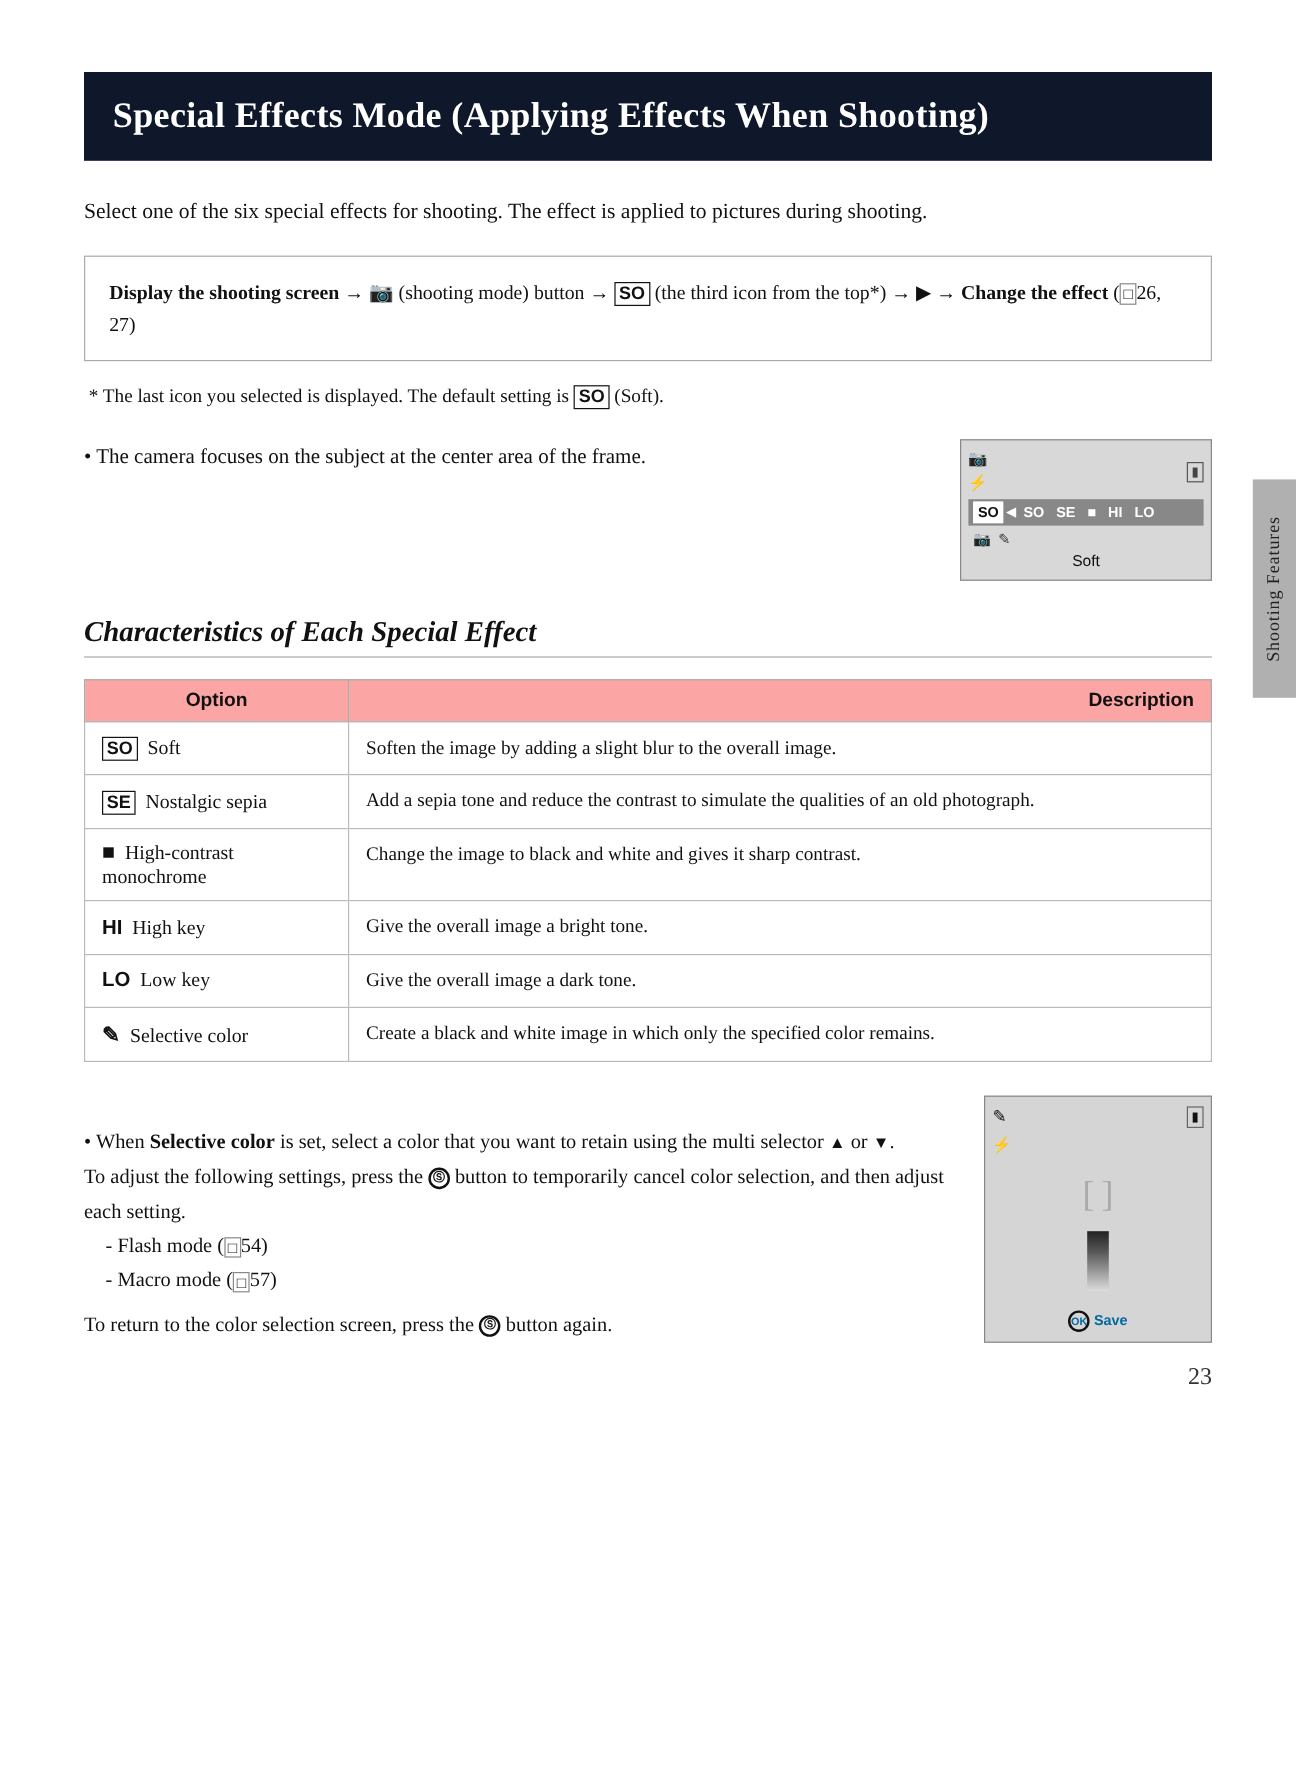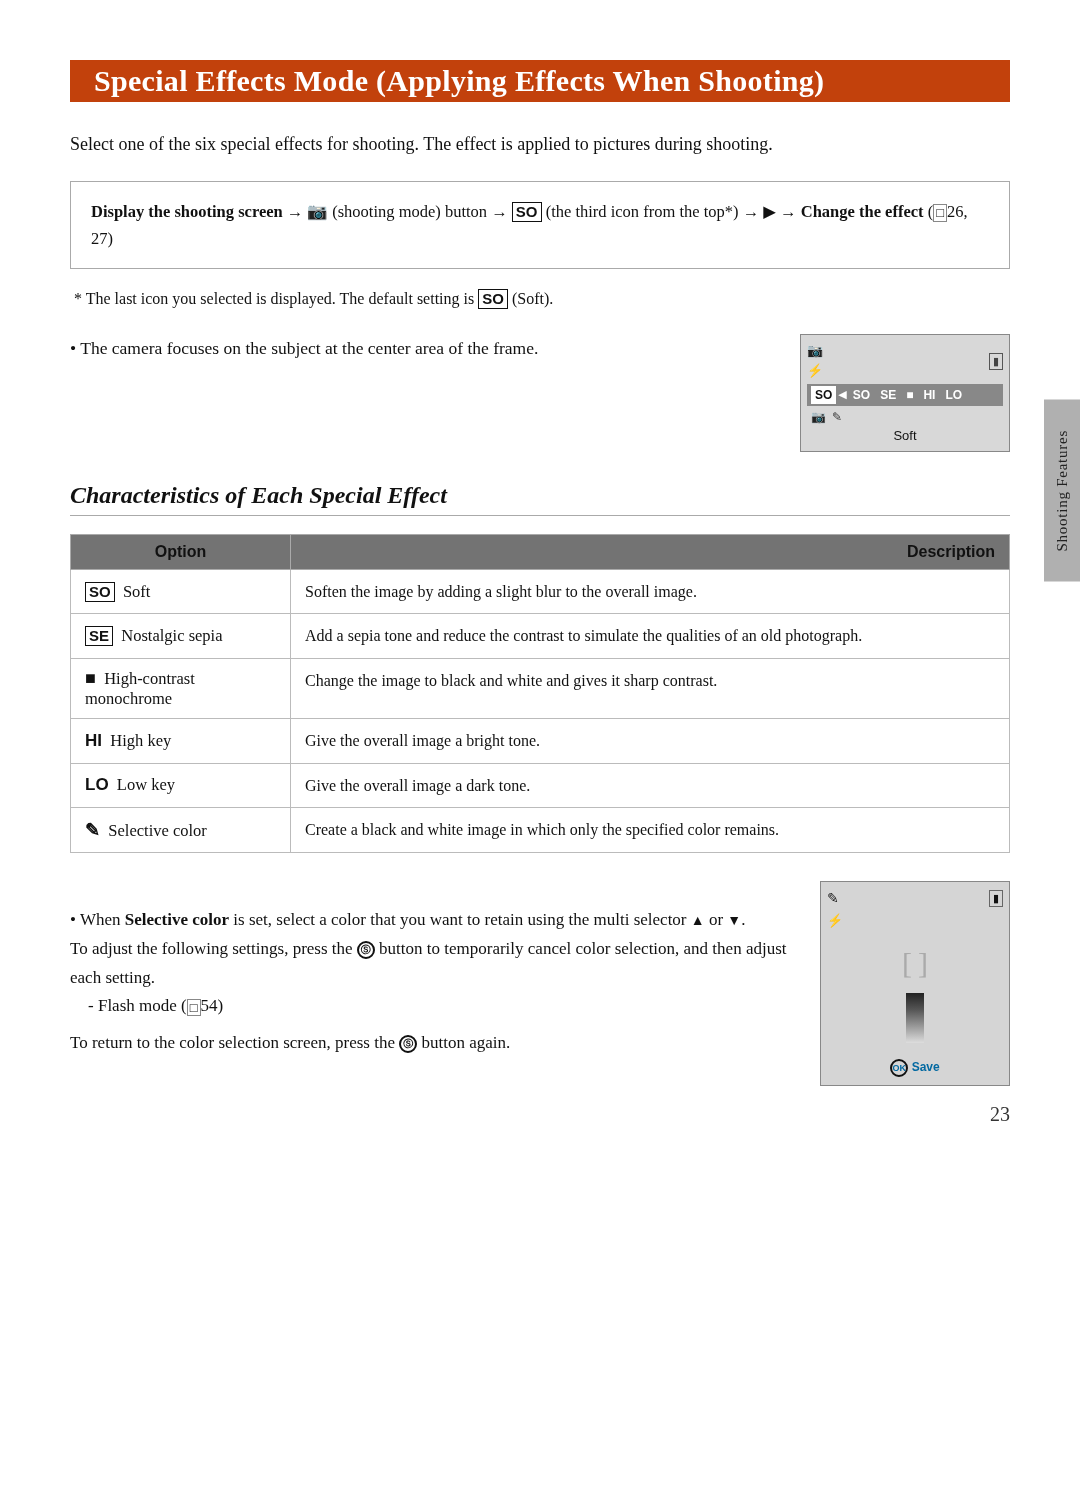--- a/index.html
+++ b/index.html
@@ -11,25 +11,25 @@
       position: relative;
       color: #111;
       font-size: 18px;
     }
     .page {
       padding: 60px 70px 60px 70px;
       position: relative;
     }
     
     .page-title {
-      background: #c2410c;
+      background: #0f172a;
       color: #fff;
       font-size: 30px;
       font-weight: bold;
-      padding: 4px 24px;
+      padding: 20px 24px;
       margin-bottom: 28px;
       letter-spacing: 0.01em;
     }
     
     .intro-text {
       font-size: 18px;
       line-height: 1.6;
       margin-bottom: 22px;
     }
     
@@ -152,21 +152,21 @@
       padding-bottom: 6px;
     }
     
     .effects-table {
       width: 100%;
       border-collapse: collapse;
       margin-bottom: 28px;
       font-size: 17px;
     }
     .effects-table th {
-      background: #737373;
+      background: #fca5a5;
       border: 1px solid #aaa;
       padding: 8px 14px;
       font-weight: bold;
       font-family: Arial, sans-serif;
       font-size: 16px;
     }
     .effects-table th.col-option { width: 220px; text-align: center; }
     .effects-table th.col-desc { text-align: right; }
     .effects-table td {
       border: 1px solid #bbb;
@@ -412,20 +412,21 @@
   </table>
 
   <div class="selective-section">
     <div class="selective-text">
       <p class="bullet-intro">
         When <span class="bold">Selective color</span> is set, select a color that you want to retain using the multi selector <span class="triangle-up">▲</span> or <span class="triangle-down">▼</span>.<br>
         To adjust the following settings, press the <span class="ok-btn">Ⓢ</span> button to temporarily cancel color selection, and then adjust each setting.
       </p>
       <ul class="dash-list">
         <li>Flash mode (<span class="small-box-ref">□</span>54)</li>
+        <li>Macro mode (<span class="small-box-ref">□</span>57)</li>
       </ul>
       <p style="margin-top:8px;">
         To return to the color selection screen, press the <span class="ok-btn">Ⓢ</span> button again.
       </p>
     </div>
 
     <div class="selective-camera">
       <div class="sel-cam-top">
         <span style="font-size:14px;">✎</span>
         <span style="font-size:11px;border:1px solid #666;padding:1px 3px;">▮</span>

